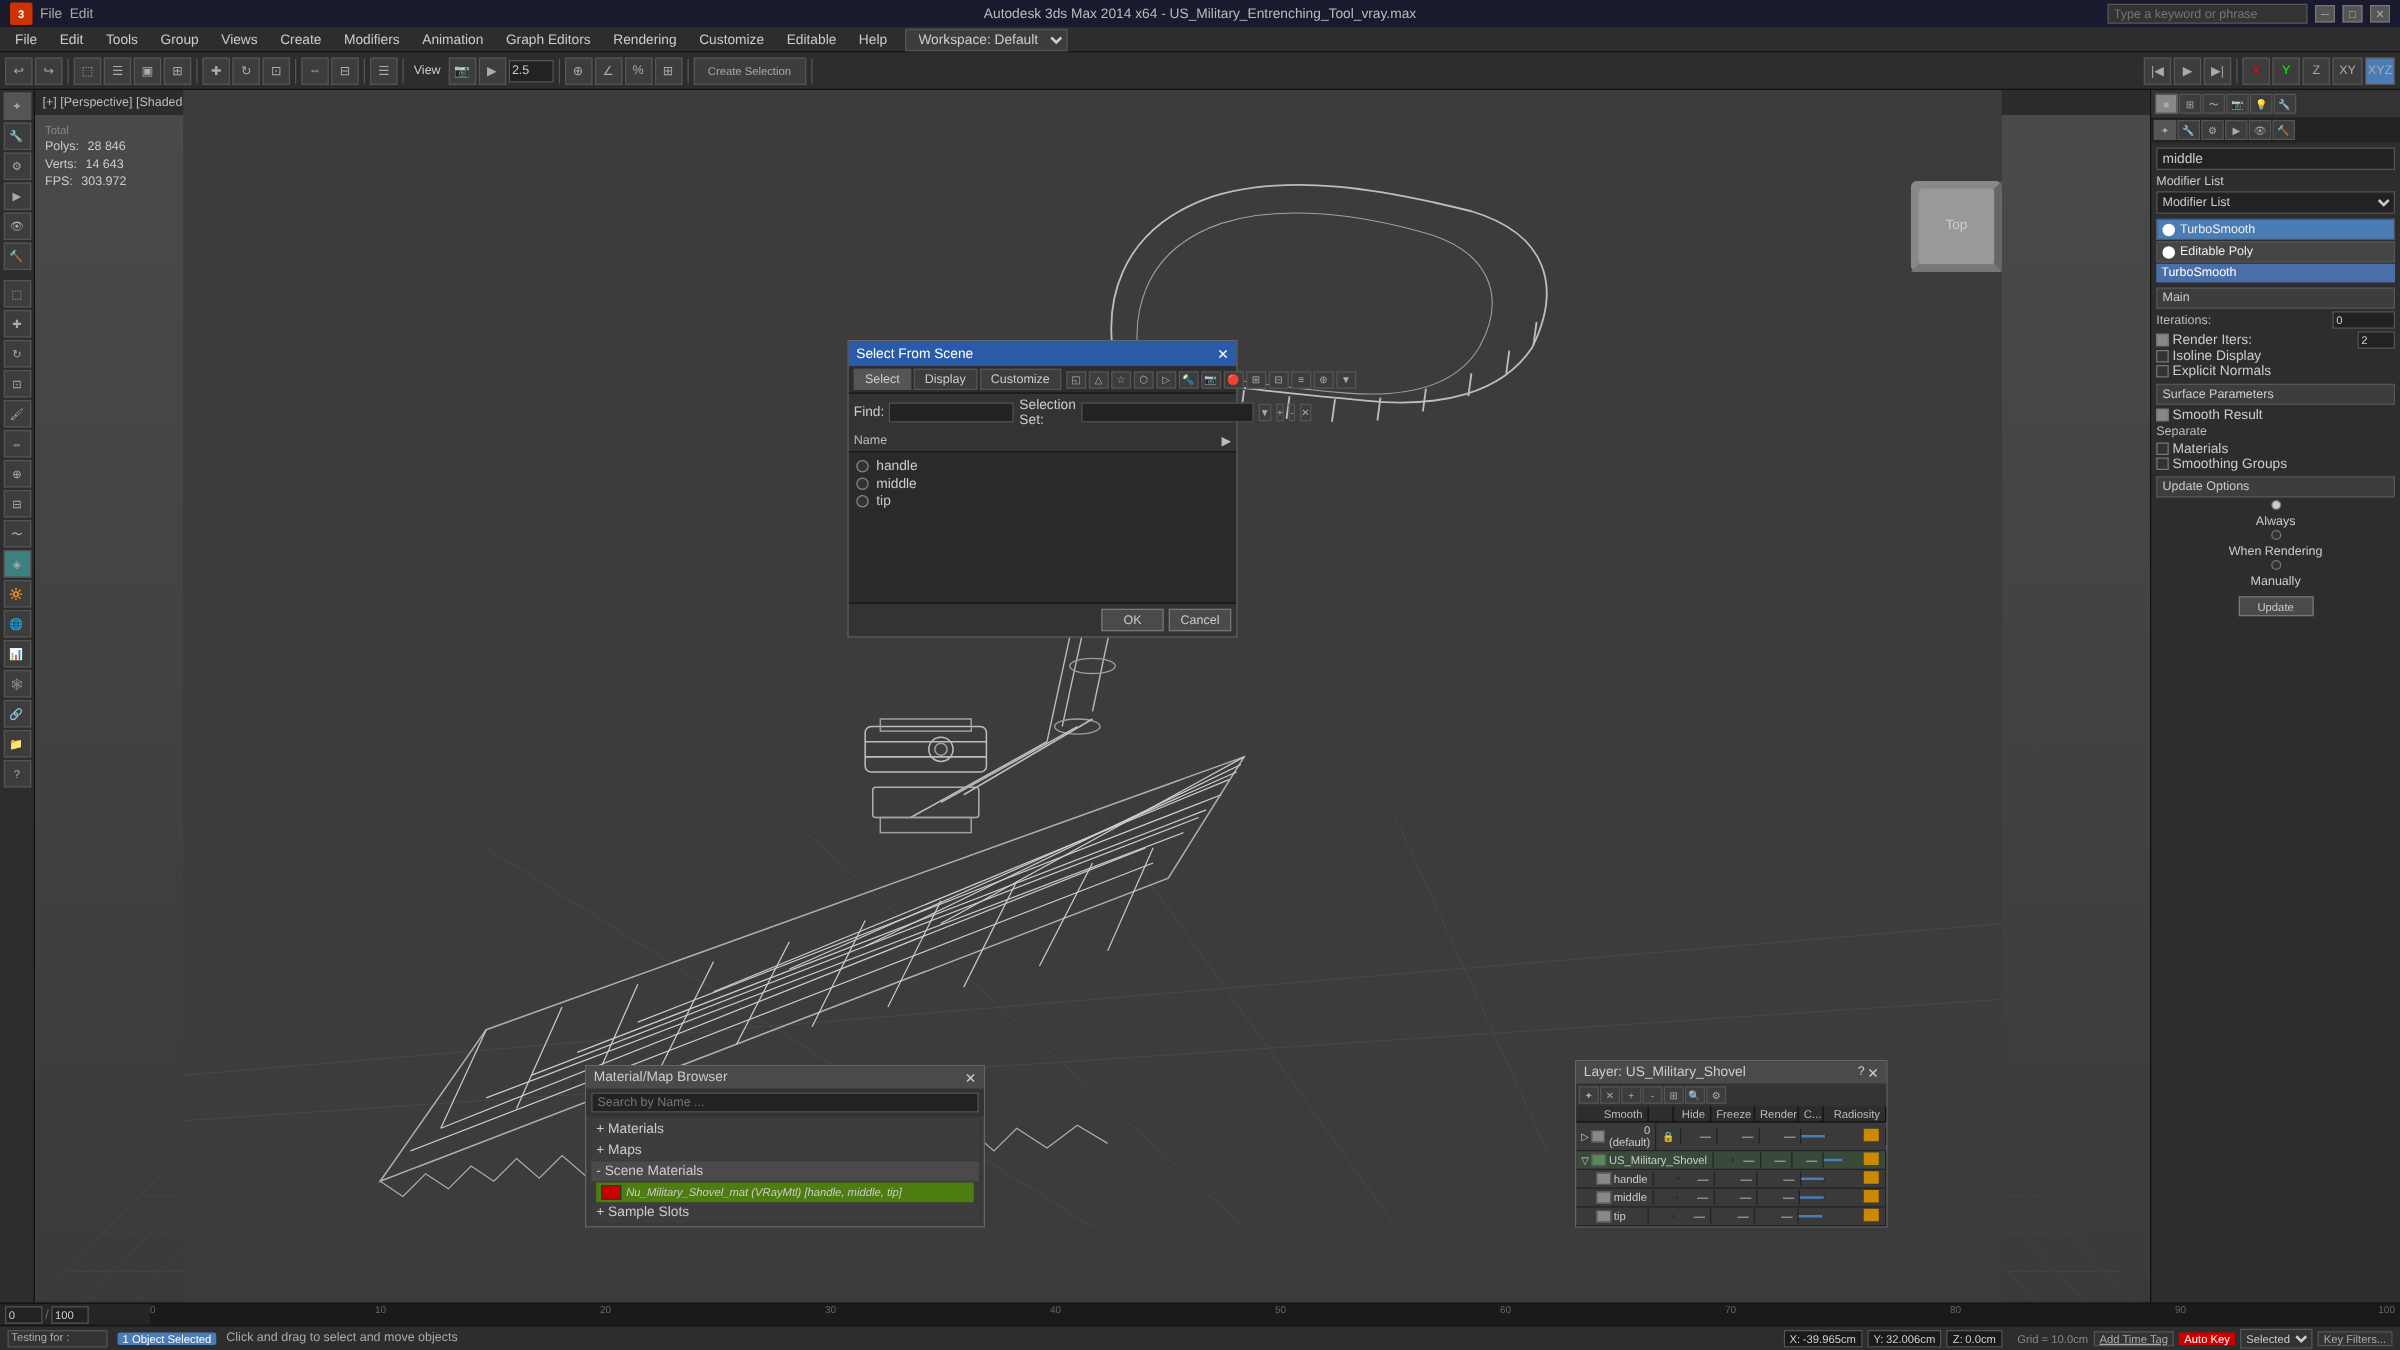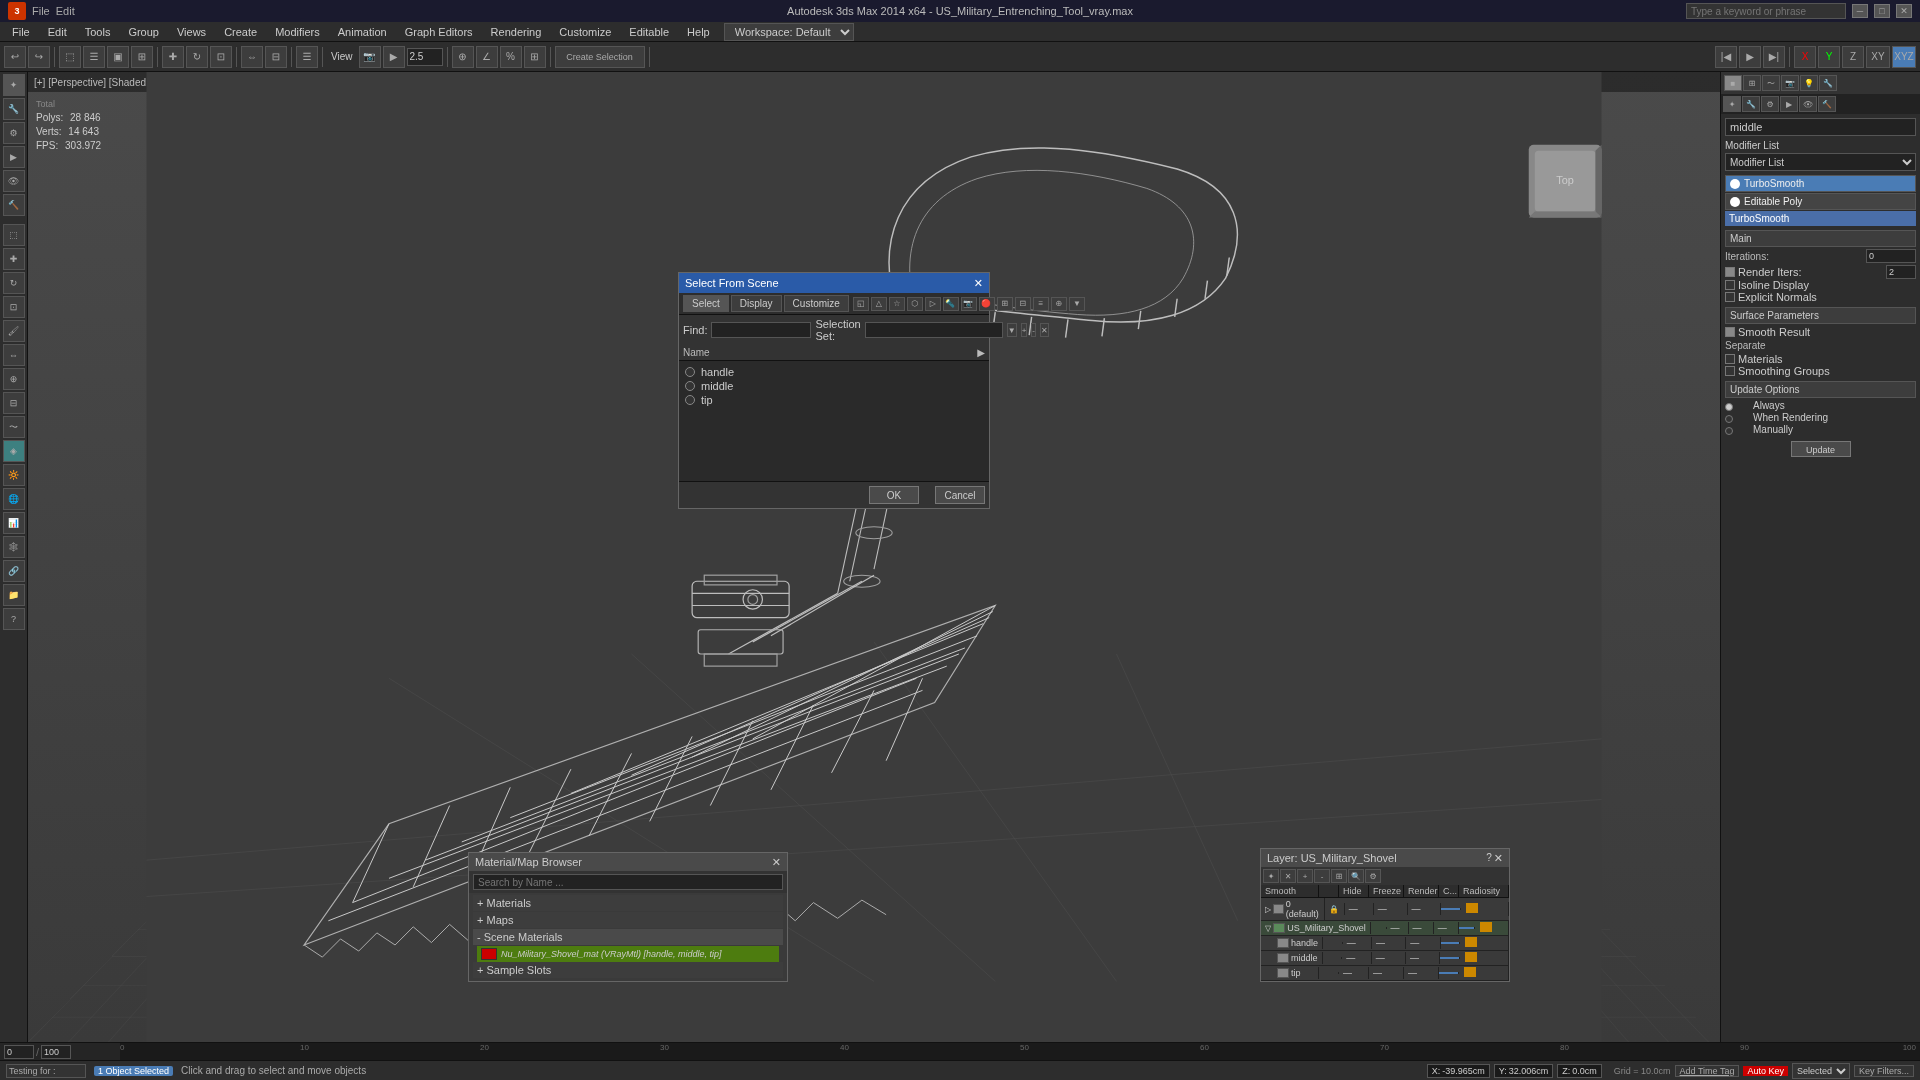--- a/index.html
+++ b/index.html
@@ -89,21 +89,21 @@
     .modifier-item .light-bulb { width: 10px; height: 10px; background: #888; border-radius: 50%; display: inline-block; }
     .modifier-item .light-bulb.on { background: #fff; }
 
     .section-header { background: #3d3d3d; border: 1px solid #555; padding: 2px 4px; font-size: 10px; color: #ccc; margin: 4px 0 2px 0; cursor: pointer; }
     .prop-row { display: flex; align-items: center; justify-content: space-between; margin-bottom: 2px; font-size: 10px; }
     .prop-label { color: #bbb; }
     .prop-input { width: 50px; height: 14px; background: #222; border: 1px solid #555; color: #ccc; font-size: 9px; padding: 0 2px; }
     .prop-checkbox { display: flex; align-items: center; gap: 3px; }
     .cb { width: 10px; height: 10px; border: 1px solid #777; background: #333; display: inline-block; }
     .cb.checked { background: #888; }
-    .radio-row { display: flex; align-items: flex-end; gap: 20px; margin-bottom: 1px; font-size: 10px; }
+    .radio-row { display: flex; align-items: center; gap: 4px; margin-bottom: 1px; font-size: 10px; flex-direction: column; }
     .rb { width: 8px; height: 8px; border: 1px solid #777; border-radius: 50%; background: #333; display: inline-block; }
     .rb.checked { background: #ccc; }
     .update-btn { width: 60px; height: 16px; background: #4a4a4a; border: 1px solid #777; color: #ccc; font-size: 9px; cursor: pointer; text-align: center; line-height: 16px; margin: 2px auto; }
 
     
     #select-dialog {
       position: absolute; top: 200px; left: 650px; width: 312px; background: #3a3a3a;
       border: 1px solid #666; z-index: 100;
     }
     .dialog-title-bar {
@@ -119,21 +119,21 @@
     .dialog-tab.active { background: #555; }
     .dialog-icons { display: flex; gap: 2px; }
     .d-icon { width: 16px; height: 14px; background: #3d3d3d; border: 1px solid #555; display: flex; align-items: center; justify-content: center; font-size: 8px; color: #aaa; cursor: pointer; }
     .dialog-find { display: flex; align-items: center; padding: 3px 4px; gap: 4px; background: #333; }
     .find-input { height: 16px; width: 100px; background: #222; border: 1px solid #555; color: #ccc; font-size: 10px; padding: 0 2px; }
     .sel-set-input { height: 16px; flex: 1; background: #222; border: 1px solid #555; color: #ccc; font-size: 10px; padding: 0 2px; }
     .dialog-list-header { background: #333; padding: 2px 4px; font-size: 10px; color: #bbb; border-bottom: 1px solid #111; display: flex; justify-content: space-between; }
     .dialog-list { background: #2a2a2a; min-height: 120px; padding: 4px; }
     .list-item { display: flex; align-items: center; gap: 6px; padding: 1px 2px; font-size: 11px; color: #ccc; cursor: pointer; }
     .list-radio { width: 10px; height: 10px; border: 1px solid #888; border-radius: 50%; background: #333; }
-    .dialog-footer { padding: 4px; display: flex; justify-content: flex-end; gap: 16px; background: #333; border-top: 1px solid #111; }
+    .dialog-footer { padding: 4px; display: flex; justify-content: flex-end; gap: 4px; background: #333; border-top: 1px solid #111; }
     .dlg-btn { width: 50px; height: 18px; background: #4a4a4a; border: 1px solid #777; color: #ccc; font-size: 10px; cursor: pointer; text-align: center; line-height: 18px; }
 
     
     #material-browser {
       position: absolute; bottom: 60px; left: 440px; width: 320px; background: #3a3a3a;
       border: 1px solid #666; z-index: 100;
     }
     .mb-title { background: #4a4a4a; height: 18px; display: flex; align-items: center; padding: 0 6px; justify-content: space-between; cursor: move; }
     .mb-title span { color: #ccc; font-size: 11px; }
     .mb-search { padding: 3px 4px; background: #333; }
@@ -141,21 +141,21 @@
     .mb-section { padding: 2px 4px; font-size: 11px; }
     .mb-section-header { background: #3d3d3d; padding: 2px 4px; cursor: pointer; display: flex; align-items: center; gap: 4px; color: #ccc; margin-bottom: 1px; }
     .mb-section-content { padding: 0 4px; }
     .mb-item { display: flex; align-items: center; gap: 4px; padding: 2px 4px; font-size: 10px; color: #ccc; cursor: pointer; }
     .mb-item.active { background: #4d7c0f; font-style: italic; }
     .mb-color-swatch { width: 16px; height: 12px; background: #cc0000; border: 1px solid #333; }
 
     
     #layer-panel {
       position: absolute; bottom: 60px; right: 210px; width: 250px; background: #3a3a3a;
-      border: 1px solid #666; z-index: 100;
+      border: 1px solid #666; z-index: 100; text-align: right;
     }
     .lp-title-bar { background: #4a4a4a; height: 18px; display: flex; align-items: center; padding: 0 6px; justify-content: space-between; cursor: move; }
     .lp-title-bar span { color: #ccc; font-size: 11px; }
     .lp-toolbar { background: #333; padding: 2px; display: flex; align-items: center; gap: 1px; }
     .lp-tb-btn { width: 16px; height: 14px; background: #3d3d3d; border: 1px solid #555; display: flex; align-items: center; justify-content: center; font-size: 8px; color: #aaa; cursor: pointer; }
     .lp-columns { display: flex; background: #2d2d2d; border-bottom: 1px solid #111; }
     .lp-col { font-size: 9px; color: #bbb; padding: 1px 4px; border-right: 1px solid #111; }
     .lp-layer-row { display: flex; align-items: center; font-size: 10px; color: #ccc; border-bottom: 1px solid #222; }
     .lp-row-cell { padding: 1px 4px; border-right: 1px solid #222; font-size: 9px; }
 

